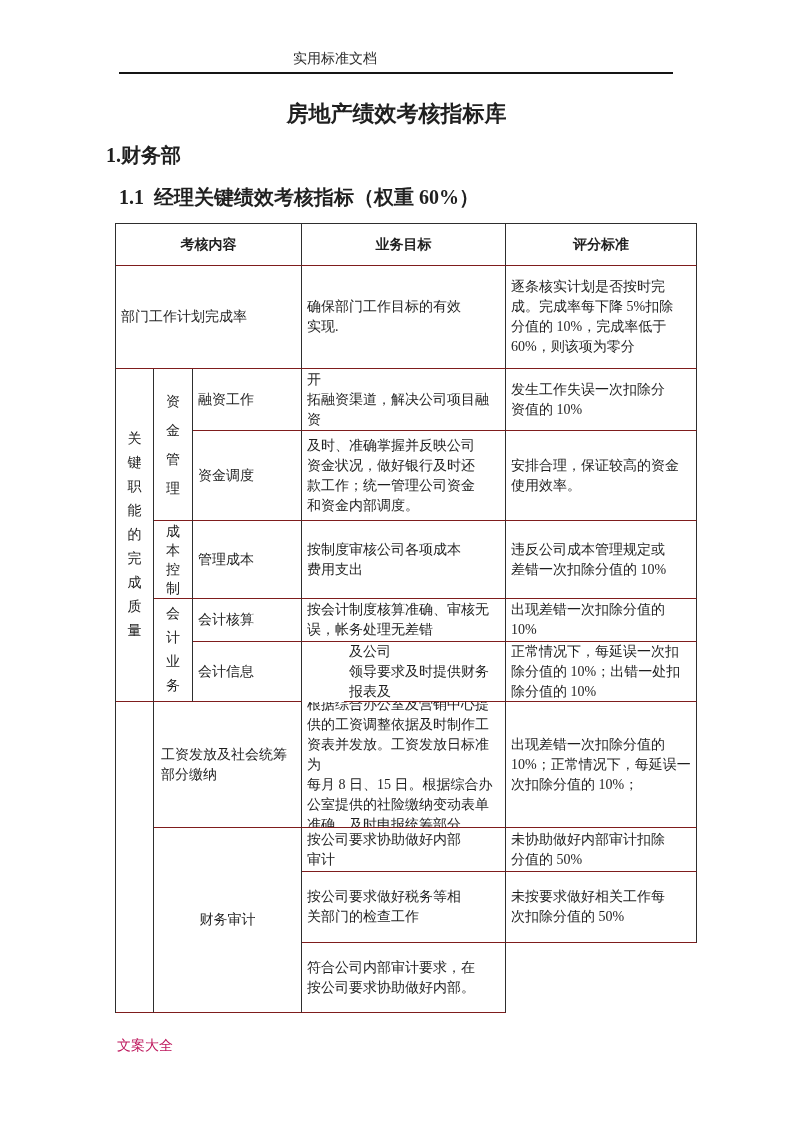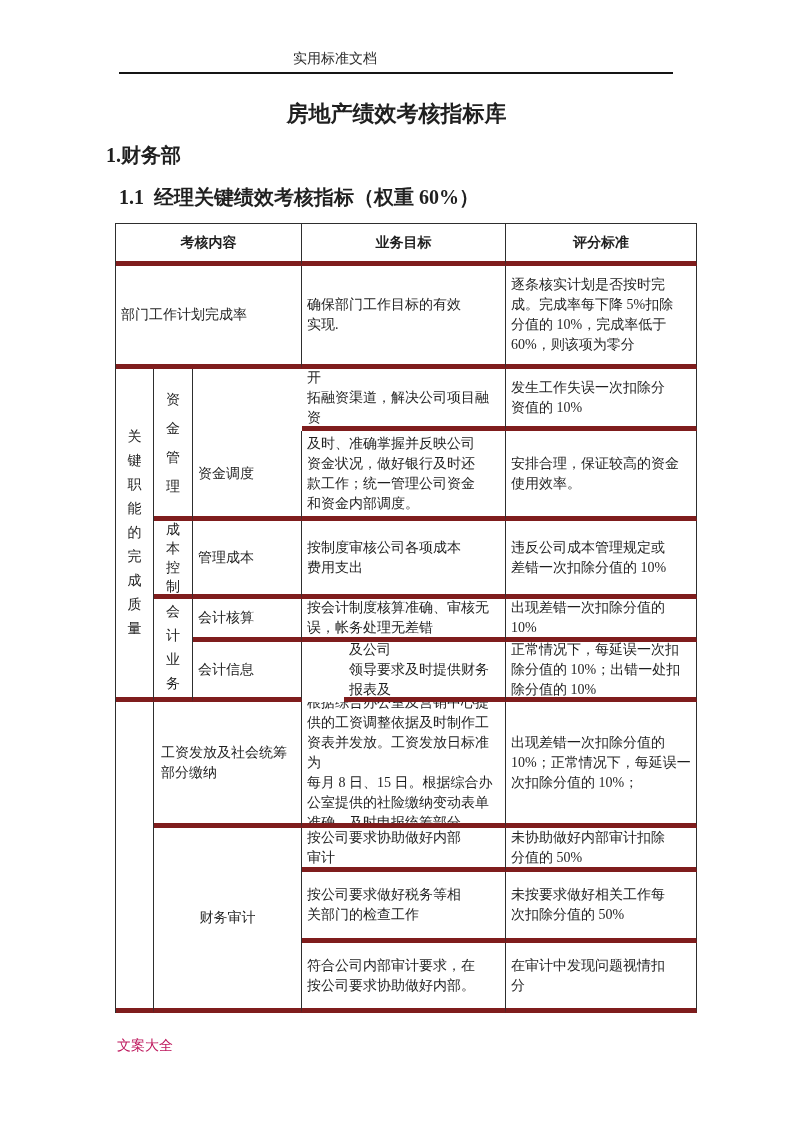--- a/index.html
+++ b/index.html
@@ -33,21 +33,21 @@
     font-size:14px; color:#be185d;
   }
   .grid-table {
     position:absolute; left:115px; top:223px;
     display:grid;
     grid-template-columns:38px 39px 109px 204px 191px;
     grid-template-rows:42px 103px 62px 90px 78px 43px 60px 126px 44px 71px 70px;
     border-left:1px solid #2e2e2e; border-top:1px solid #2e2e2e;
   }
   .cell {
-    border-right:1px solid #2e2e2e; border-bottom:5px solid #7f1d1d;
+    border-right:1px solid #2e2e2e; border-bottom:1px solid #7f1d1d;
     box-sizing:border-box; overflow:hidden;
     display:flex; align-items:center;
     font-size:14px; line-height:20px; white-space:pre-line;
     padding:1px 5px;
   }
   .cell.center { justify-content:center; text-align:center; }
   .cell.bold { font-weight:bold; }
   .cell.vcell { justify-content:center; padding:0; }
   .vtext { width:1.15em; word-break:break-all; text-align:center; white-space:normal; }
   .lh24 { line-height:24px; }
@@ -113,20 +113,21 @@
 分值的 10%，完成率低于
 60%，则该项为零分</div>
 
   <div class="cell vcell c-quality">
     <span class="vtext lh24">关键职能的完成质量</span>
   </div>
   <div class="cell vcell c-funds">
     <span class="vtext lh29">资金管理</span>
   </div>
 
+  <div class="cell c-fin">融资工作</div>
   <div class="cell c-fin-obj">与银行保持良好关系，为公司开
 拓融资渠道，解决公司项目融资
 需求。</div>
   <div class="cell c-fin-std">发生工作失误一次扣除分
 资值的 10%</div>
 
   <div class="cell c-dis">资金调度</div>
   <div class="cell c-dis-obj">及时、准确掌握并反映公司
 资金状况，做好银行及时还
 款工作；统一管理公司资金
@@ -178,17 +179,15 @@
   <div class="cell c-a1-obj">按公司要求协助做好内部
 审计</div>
   <div class="cell c-a1-std">未协助做好内部审计扣除
 分值的 50%</div>
   <div class="cell c-a2-obj">按公司要求做好税务等相
 关部门的检查工作</div>
   <div class="cell c-a2-std">未按要求做好相关工作每
 次扣除分值的 50%</div>
   <div class="cell c-a3-obj">符合公司内部审计要求，在
 按公司要求协助做好内部。</div>
-  <div class="cell c-a3-std">在审计中发现问题视情扣
-分</div>
 </div>
 
 <div class="doc-footer">文案大全</div>
 
 </body></html>

